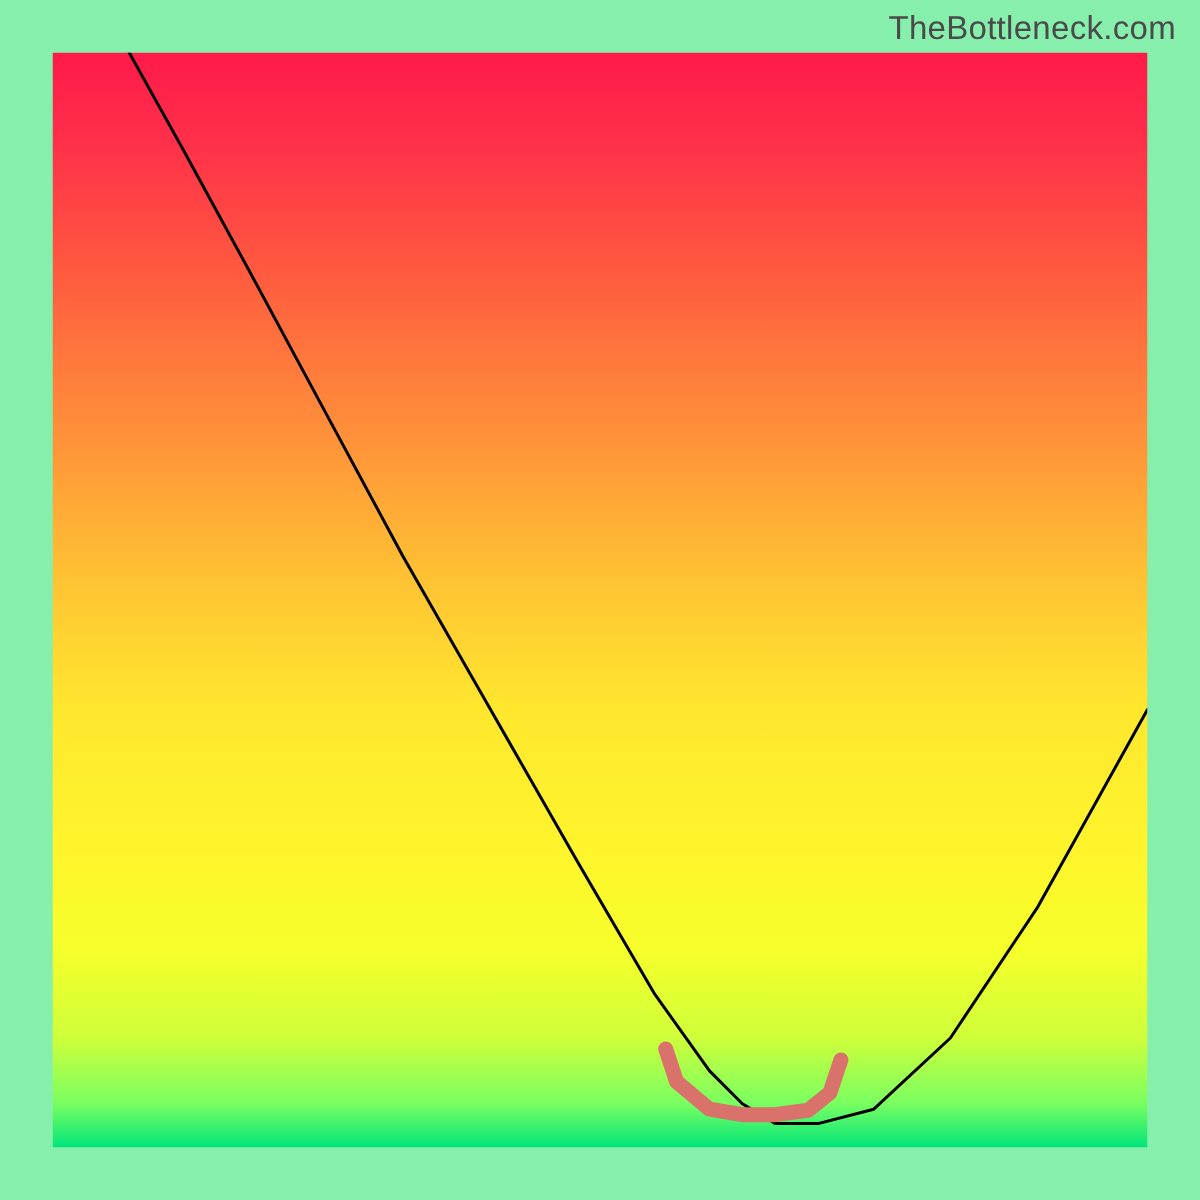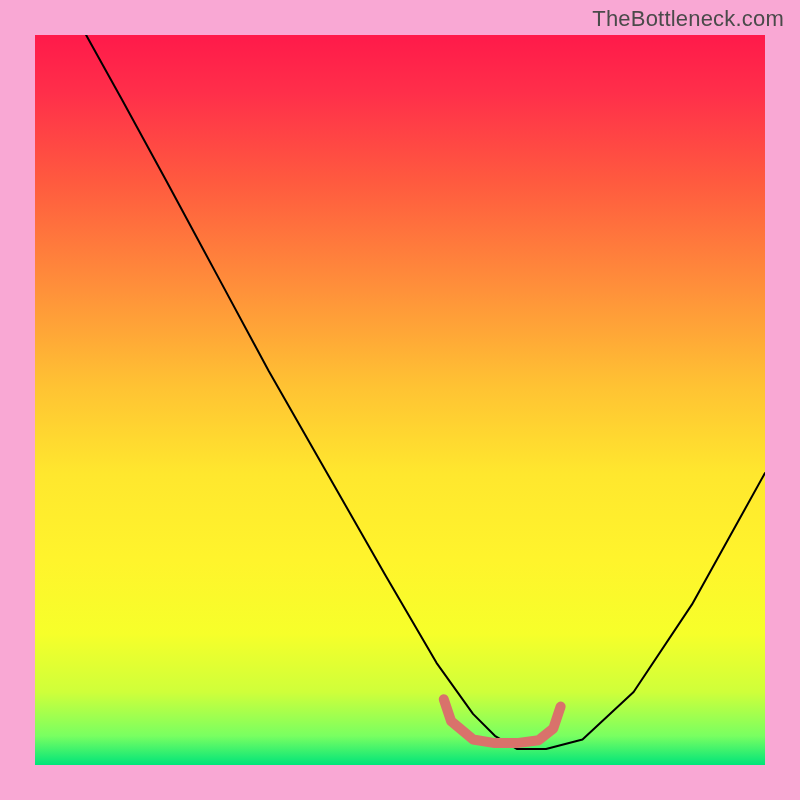--- a/index.html
+++ b/index.html
@@ -8,21 +8,21 @@
     width: 800px;
     height: 800px;
     background: #000;
     overflow: hidden;
     font-family: Arial, Helvetica, sans-serif;
   }
   .stage {
     position: relative;
     width: 800px;
     height: 800px;
-    background: #f9a8d4;
+    background: #86efac;
   }
   .watermark {
     position: absolute;
     top: 6px;
     right: 16px;
     color: #4a4a4a;
     font-size: 22px;
     font-weight: 500;
     letter-spacing: 0.2px;
     z-index: 10;

